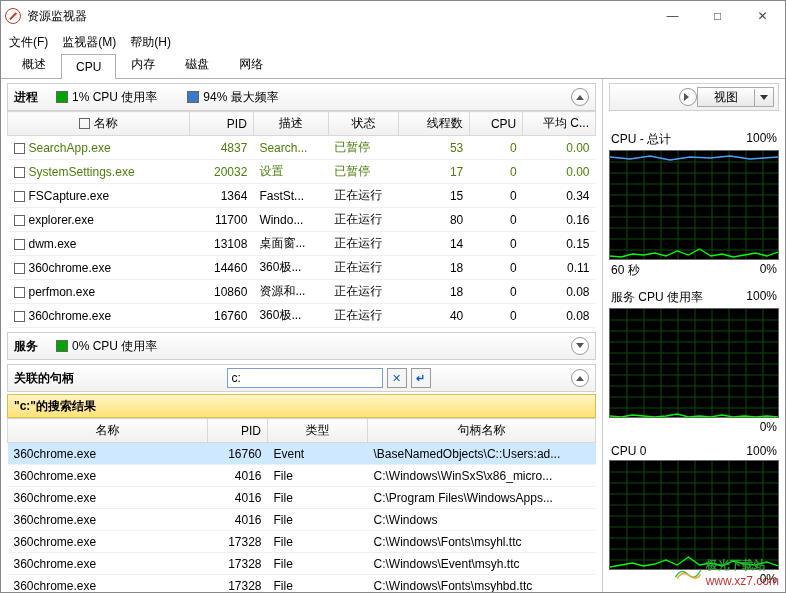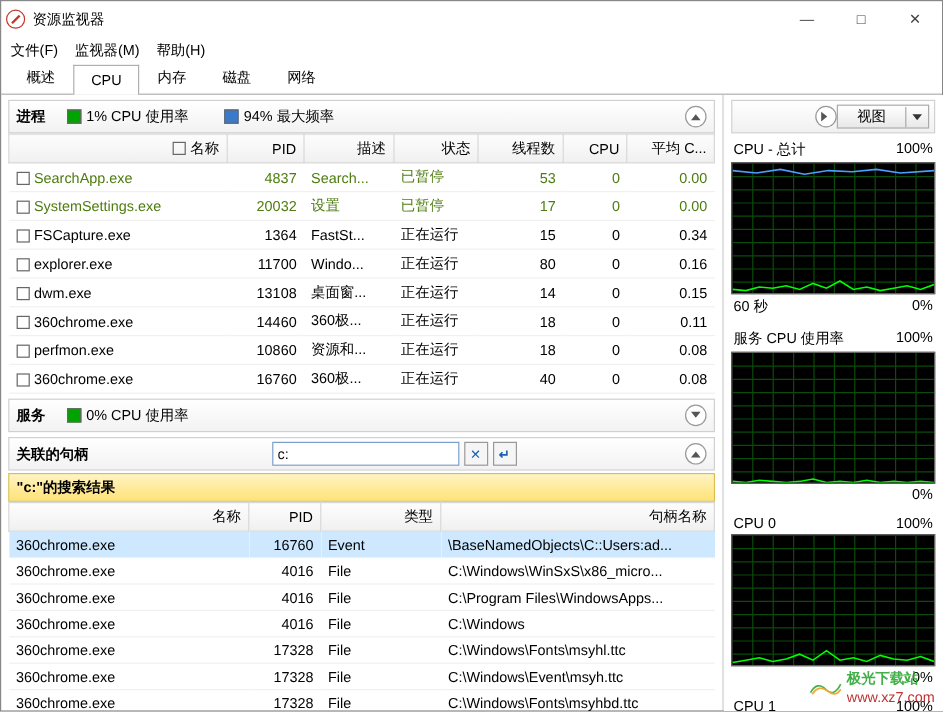--- a/index.html
+++ b/index.html
@@ -22,35 +22,35 @@
 .section-hdr { height:28px; background:linear-gradient(#fff,#f2f2f2); border:1px solid #d0d0d0; display:flex; align-items:center; padding:3px 6px; margin:4px 6px 0 6px; }
 .section-hdr .title { font-weight:bold; margin-right:18px; }
 .section-hdr .metric { display:flex; align-items:center; gap:4px; margin-right:30px; }
 .swatch { width:12px; height:12px; }
 .sw-green { background:#00a400; border:1px solid #666; }
 .sw-blue { background:#3a7acb; border:1px solid #666; }
 .expander { width:18px; height:18px; border:1px solid #999; border-radius:50%; background:#fff; margin-left:auto; display:flex; align-items:center; justify-content:center; }
 .expander::before { content:""; border-left:4px solid transparent; border-right:4px solid transparent; border-bottom:5px solid #555; }
 
 .tbl { width:calc(100% - 12px); margin:0 6px; border-collapse:collapse; }
-.tbl th { text-align:right; font-weight:normal; background:linear-gradient(#fdfdfd,#f0f0f0); border:1px solid #d8d8d8; padding:3px 6px; height:22px; white-space:nowrap; }
+.tbl th { text-align:center; font-weight:normal; background:linear-gradient(#fdfdfd,#f0f0f0); border:1px solid #d8d8d8; padding:3px 6px; height:22px; white-space:nowrap; }
 .tbl td { padding:3px 6px; border-bottom:1px solid #f0f0f0; white-space:nowrap; overflow:hidden; text-overflow:ellipsis; max-width:0; }
 .tbl tr { height:22px; }
 .checkbox { width:11px; height:11px; border:1px solid #666; display:inline-block; vertical-align:middle; margin-right:4px; }
 .link { color:#4d7c0f; }
 .num { text-align:right; }
 .row-sel { background:#cde8ff; }
 
 .search-hdr { height:24px; background:linear-gradient(#fff4c4,#ffe277); margin:2px 6px 0 6px; border:1px solid #d9c04e; display:flex; align-items:center; padding:0 6px; font-weight:bold; }
 
 .filter-row { display:flex; align-items:center; gap:4px; }
 .filter-input { border:1px solid #7a9fcb; height:20px; width:156px; padding:0 4px; }
 .filter-btn { width:20px; height:20px; border:1px solid #999; background:#f5f5f5; display:flex; align-items:center; justify-content:center; font-size:11px; color:#1a5fb4; cursor:pointer; }
 
-.right-top { height:28px; background:linear-gradient(#fff,#f0f0f0); border:1px solid #d0d0d0; display:flex; align-items:center; justify-content:space-between; padding:0 4px; margin-bottom:5px; }
+.right-top { height:28px; background:linear-gradient(#fff,#f0f0f0); border:1px solid #d0d0d0; display:flex; align-items:center; justify-content:space-between; padding:0 4px; margin-bottom:20px; }
 .right-top .expander::before { border-bottom:none; border-left:5px solid #555; border-top:4px solid transparent; border-bottom:4px solid transparent; }
 .view-btn { display:flex; align-items:center; border:1px solid #aaa; background:linear-gradient(#fff,#e8e8e8); height:20px; }
 .view-btn .lbl { padding:0 16px; border-right:1px solid #aaa; }
 .view-btn .dd { width:18px; display:flex; align-items:center; justify-content:center; }
 .arrow-down { width:0; height:0; border-left:4px solid transparent; border-right:4px solid transparent; border-top:5px solid #333; }
 
 .chart-block { margin-bottom:10px; }
 .chart-title { display:flex; justify-content:space-between; padding:0 2px 2px 2px; }
 .chart { height:110px; background:#000; border:1px solid #666; position:relative; overflow:hidden; }
 .grid line { stroke:#0a4d0a; stroke-width:1; }

